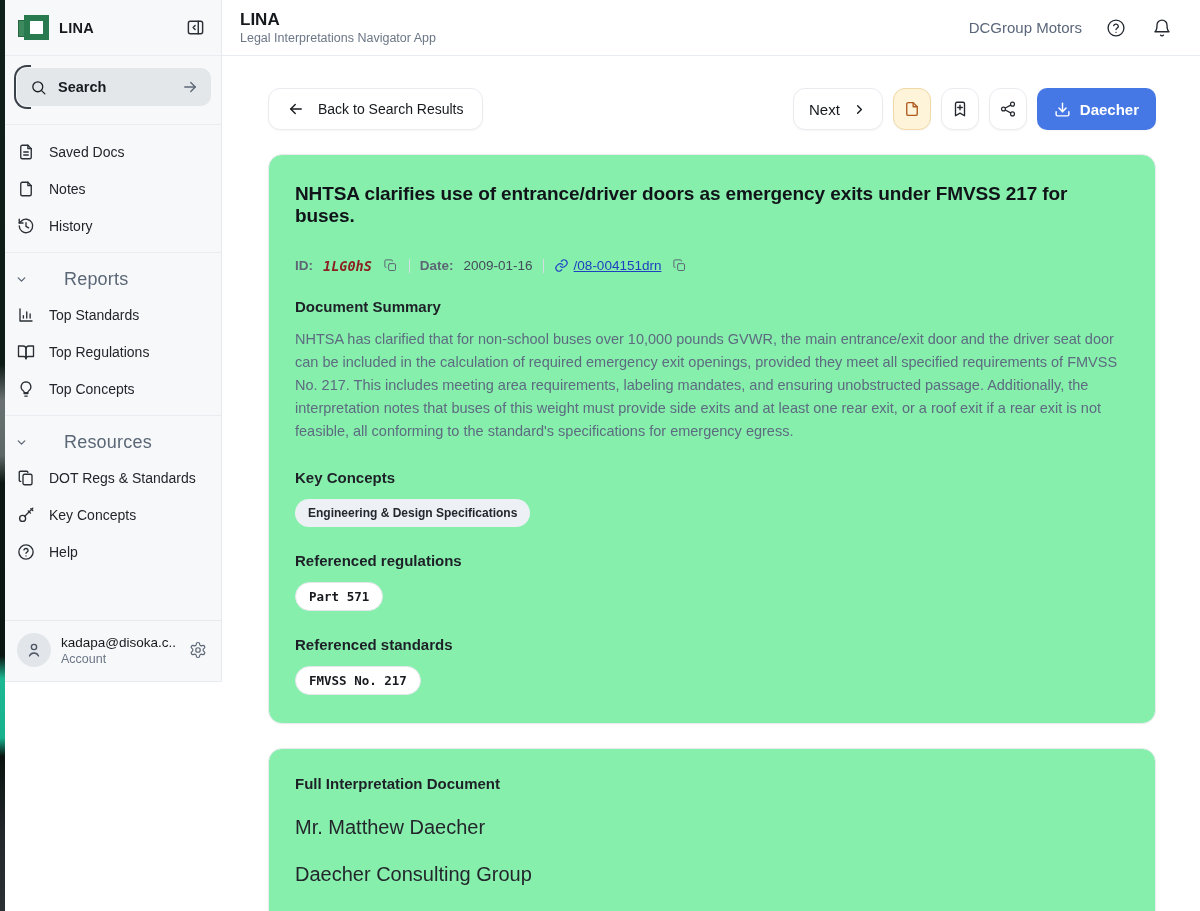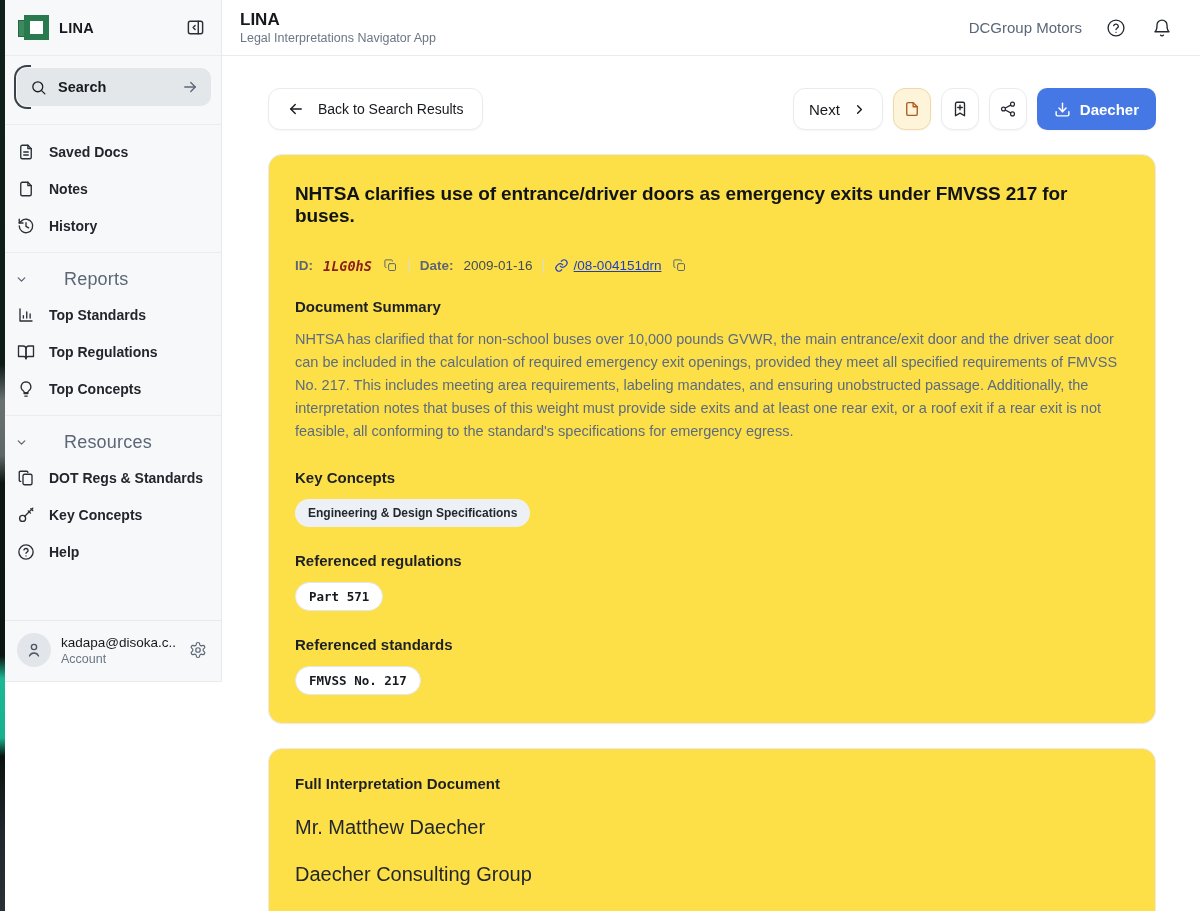--- a/index.html
+++ b/index.html
@@ -24,21 +24,21 @@
   .sb-title { font-size:14.5px; font-weight:700; color:#16191d; margin-left:10px; letter-spacing:.3px; flex:1; }
   .collapse-btn { background:none; border:none; color:#2a2f36; cursor:pointer; padding:2px; }
 
   .search-pill { position:relative; margin:12px 10px 10px 12px; height:38px; background:#e4e7ea; border-radius:10px; display:flex; align-items:center; padding:0 12px 0 13px; cursor:pointer; }
   .search-pill::before { content:""; position:absolute; left:-3px; top:-3px; bottom:-3px; width:15px; border:2px solid #3a4149; border-right:none; border-radius:13px 0 0 13px; pointer-events:none; }
   .search-pill .lbl { flex:1; margin-left:11px; font-size:14.5px; font-weight:700; color:#16191d; }
   .search-pill .arrow { color:#5b6776; }
 
   .sb-sep { border:none; border-top:1px solid #e9ecf0; margin:8px 0; }
   .nav-item { display:flex; align-items:center; gap:14px; height:37px; padding:0 10px 0 12px; cursor:pointer; color:#2a2f36; }
-  .nav-item .nav-lbl { font-size:14px; font-weight:700; color:#22262c; }
+  .nav-item .nav-lbl { font-size:14px; font-weight:400; color:#22262c; }
   .sec-head { display:flex; align-items:center; gap:8px; padding:8px 10px 6px 10px; color:#5b6776; cursor:pointer; }
   .sec-head .sec-lbl { font-size:18px; font-weight:400; letter-spacing:.2px;padding-left:28px; }
 
   .account { margin-top:auto; border-top:1px solid #e7eaee; display:flex; align-items:center; gap:10px; padding:12px 12px 14px 12px; }
   .avatar { width:34px; height:34px; border-radius:50%; background:#e2e6ea; color:#4b5563; display:flex; align-items:center; justify-content:center; flex:0 0 34px; }
   .acct-text { flex:1; min-width:0; }
   .acct-email { font-size:13.5px; font-weight:500; color:#16191d; white-space:nowrap; overflow:hidden; }
   .acct-sub { font-size:12.5px; color:#6b7686; margin-top:2px; }
   .gear-btn { background:none; border:none; color:#5b6776; cursor:pointer; padding:2px; }
 
@@ -55,21 +55,21 @@
 
   .toolbar { display:flex; align-items:center; justify-content:space-between; }
   .btn { display:flex; align-items:center; background:#fff; border:1px solid #e9ebef; border-radius:12px; height:42px; cursor:pointer; box-shadow:0 1px 2px rgba(16,24,40,.04); font-family:inherit; }
   .back-btn { gap:13px; padding:0 18px; font-size:14px; font-weight:500; color:#16191d; }
   .tb-right { display:flex; align-items:center; gap:10px; }
   .next-btn { gap:12px; padding:0 15px; font-size:15px; font-weight:500; color:#16191d; }
   .icon-btn { width:38px; justify-content:center; color:#23272e; }
   .amber { background:#fdf4da; border-color:#f0d9a4; color:#b05a1f; }
   .download-btn { gap:9px; padding:0 17px; border:none; border-radius:10px; background:#4678e5; color:#fff; font-size:15px; font-weight:700; }
 
-  .card { background:#fde047; border:1px solid #e9ebef; border-radius:14px; box-shadow:0 1px 2px rgba(16,24,40,.02); }
+  .card { background:#86efac; border:1px solid #e9ebef; border-radius:14px; box-shadow:0 1px 2px rgba(16,24,40,.02); }
   .doc-card { margin-top:24px; padding:28px 26px 26px 26px; }
   .doc-title { font-size:19px; font-weight:600; color:#101318; letter-spacing:-.1px; margin-bottom:30px; }
 
   .meta-row { display:flex; align-items:center; gap:10px; font-size:13.5px; margin-bottom:24px; }
   .meta-lbl { color:#5d6774;font-weight:bold; }
   .id-val { font-family:"DejaVu Sans Mono", monospace; font-style:italic; font-weight:600; color:#8b2020; }
   .copy-btn { background:none; border:none; color:#5d6774; cursor:pointer; padding:1px; }
   .vsep { width:1px; height:14px; background:#d7dce3; }
   .date-val { color:#434c59; }
   .doc-link { display:flex; align-items:center; gap:5px; color:#2344c8; text-decoration:none; cursor:pointer; }

